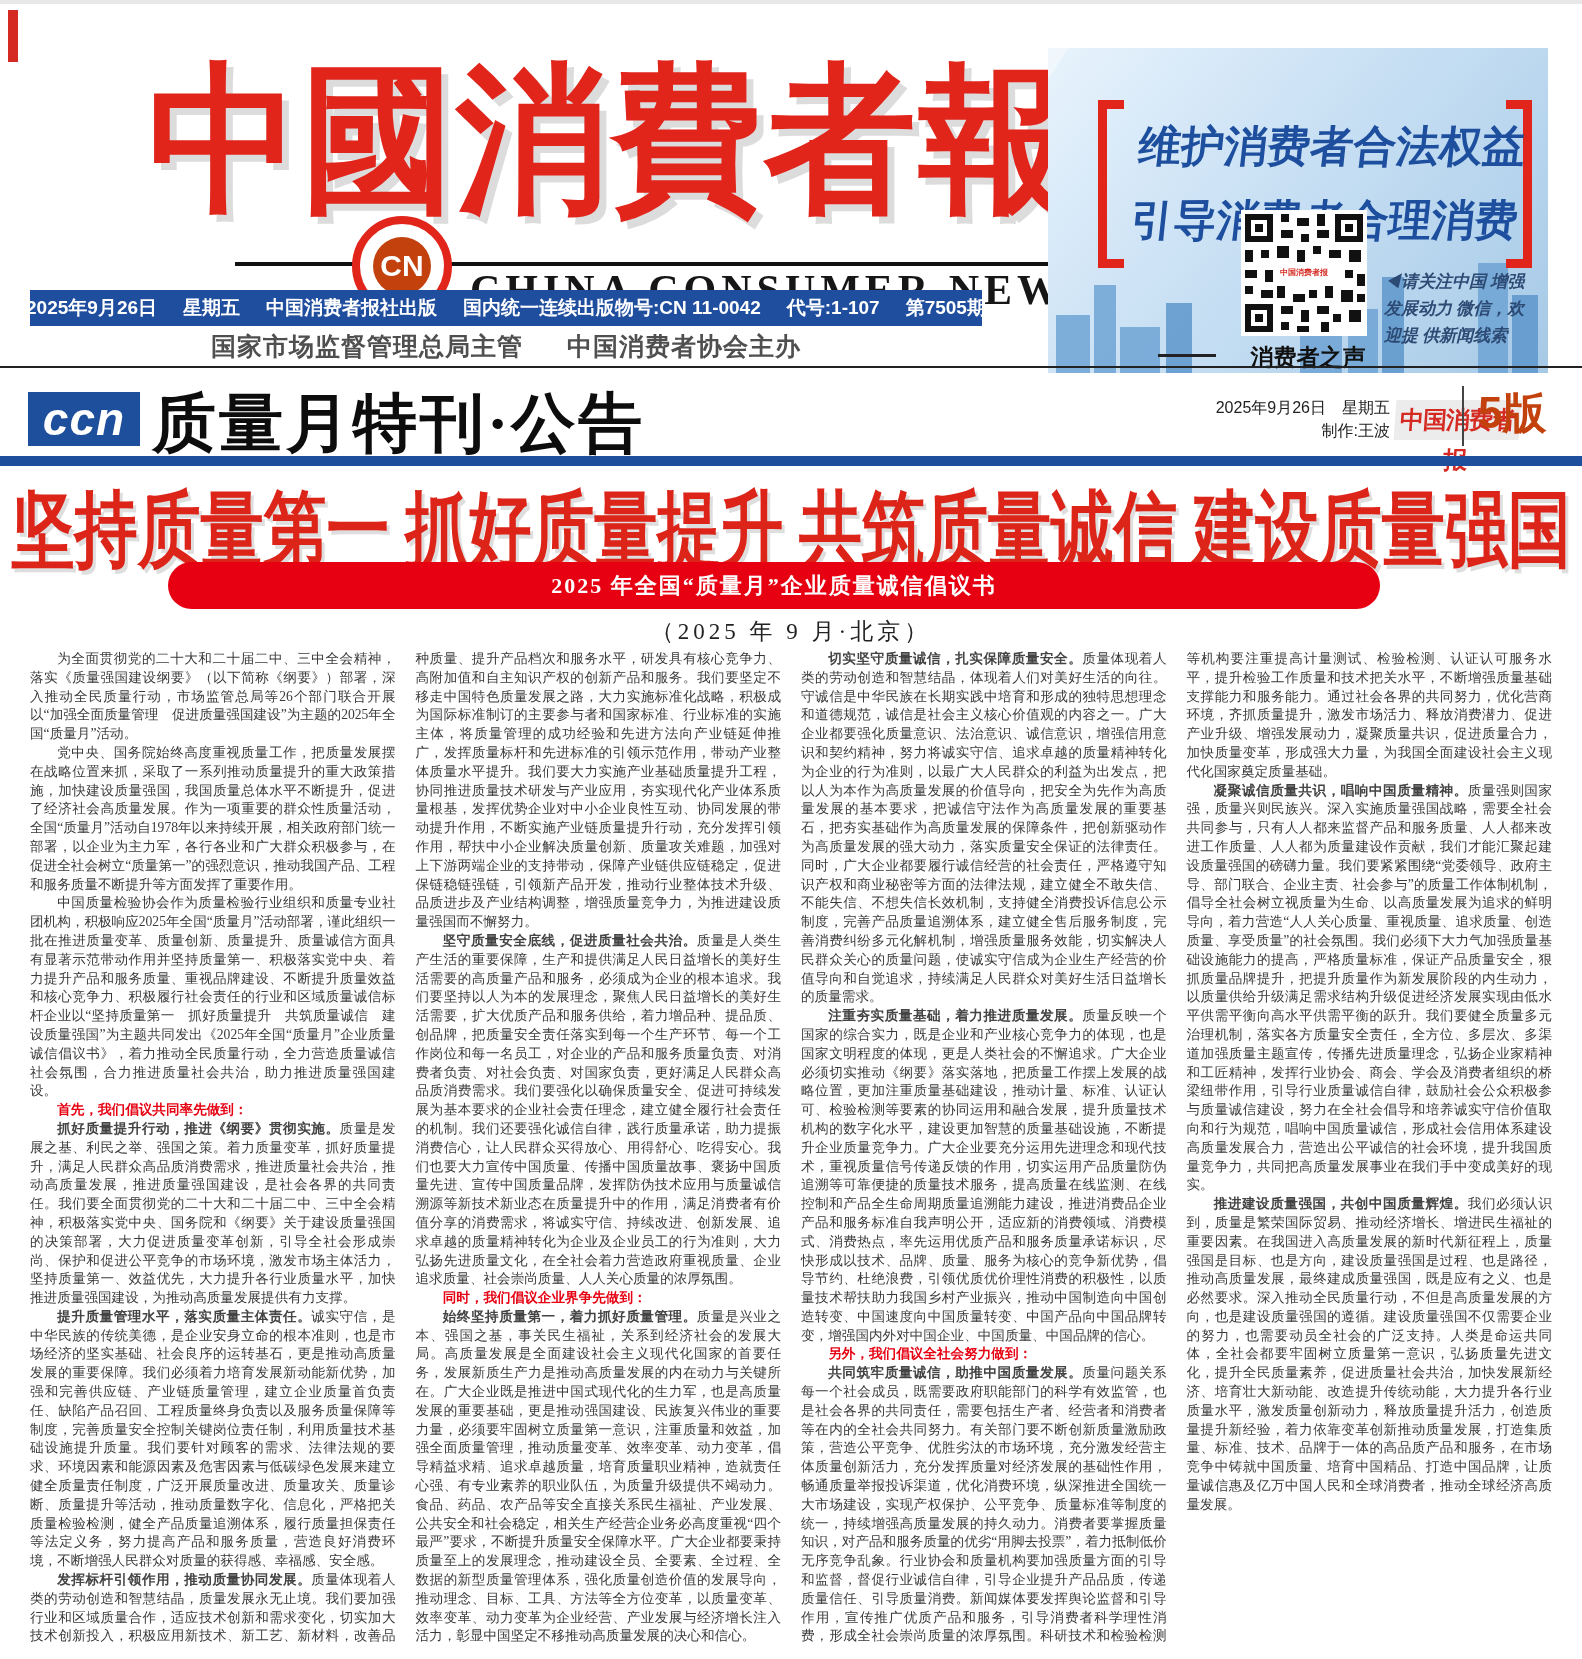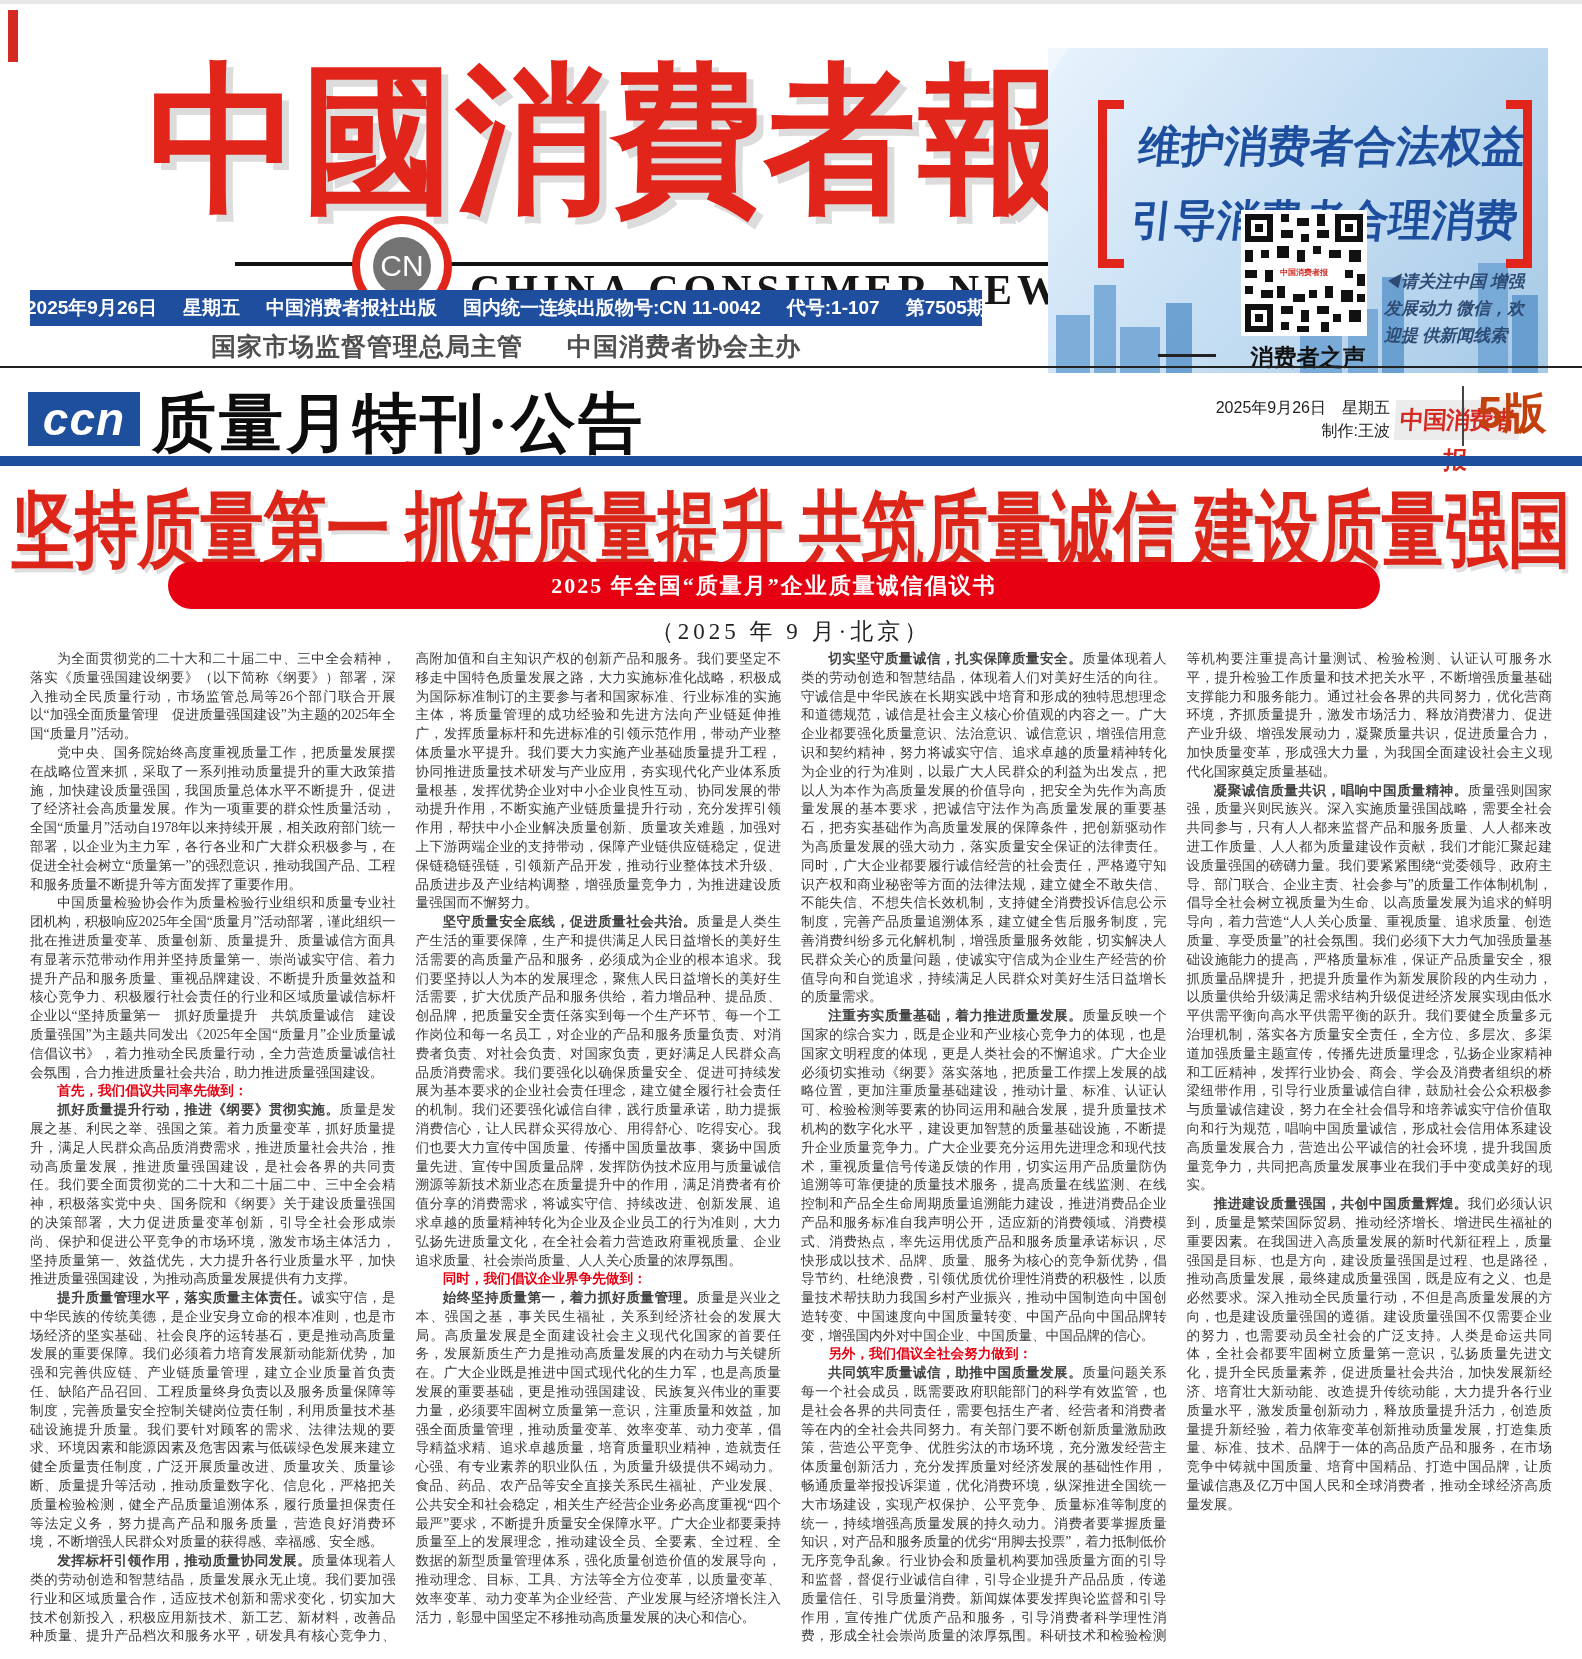--- a/index.html
+++ b/index.html
@@ -13,21 +13,21 @@
   
   .masthead-title{
     position:absolute; left:148px; top:18px; width:900px; height:230px;
     font-size:152px; font-weight:900; color:#e1251b; text-align:center;
     letter-spacing:2px; line-height:225px; white-space:nowrap;
     transform:scaleY(1.06); transform-origin:center top;
     text-shadow:7px 7px 0 rgba(140,140,140,0.30);
   }
   .masthead-rule{ position:absolute; left:235px; top:258px; width:1110px; height:4px; background:#111; }
   .ccn-logo{ position:absolute; left:352px; top:212px; width:100px; height:100px; border:8px solid #e1251b; border-radius:50%; background:#fff; display:flex; align-items:center; justify-content:center; }
-  .ccn-logo-inner{ width:58px; height:58px; border-radius:50%; background:#737373; color:#fff; display:flex; align-items:center; justify-content:center; font-family:"Liberation Sans",sans-serif; font-weight:normal; font-size:30px; }
+  .ccn-logo-inner{ width:58px; height:58px; border-radius:50%; background:#c2410c; color:#fff; display:flex; align-items:center; justify-content:center; font-family:"Liberation Sans",sans-serif; font-weight:bold; font-size:30px; }
   .masthead-english{
     position:absolute; left:470px; top:262px; width:760px;
     font-size:42px; font-weight:bold; color:#161616; letter-spacing:5px; white-space:nowrap;
     font-family:"Liberation Serif", serif;
   }
 
   
   .promo{ position:absolute; left:1048px; top:44px; width:500px; height:325px; overflow:hidden;
     background:linear-gradient(130deg,#e8f3fc 0%, #cfe4f6 35%, #b9d6ee 70%, #a6c9e6 100%); }
   .promo::before{ content:""; position:absolute; left:-80px; top:-40px; width:400px; height:400px;
@@ -213,21 +213,21 @@
   <div class="page-num">5版</div>
   <div class="blue-rule"></div>
 
   <div class="headline">坚持质量第一  抓好质量提升  共筑质量诚信  建设质量强国</div>
   <div class="banner">2025 年全国“质量月”企业质量诚信倡议书</div>
   <div class="dateline">（2025 年 9 月·北京）</div>
 
   <div class="body-cols">
       <p class="normal">为全面贯彻党的二十大和二十届二中、三中全会精神，落实《质量强国建设纲要》（以下简称《纲要》）部署，深入推动全民质量行动，市场监管总局等26个部门联合开展以“加强全面质量管理　促进质量强国建设”为主题的2025年全国“质量月”活动。</p>
       <p class="normal">党中央、国务院始终高度重视质量工作，把质量发展摆在战略位置来抓，采取了一系列推动质量提升的重大政策措施，加快建设质量强国，我国质量总体水平不断提升，促进了经济社会高质量发展。作为一项重要的群众性质量活动，全国“质量月”活动自1978年以来持续开展，相关政府部门统一部署，以企业为主力军，各行各业和广大群众积极参与，在促进全社会树立“质量第一”的强烈意识，推动我国产品、工程和服务质量不断提升等方面发挥了重要作用。</p>
-      <p class="normal">中国质量检验协会作为质量检验行业组织和质量专业社团机构，积极响应2025年全国“质量月”活动部署，谨此组织一批在推进质量变革、质量创新、质量提升、质量诚信方面具有显著示范带动作用并坚持质量第一、崇尚诚实守信、着力提升产品和服务质量、重视品牌建设、不断提升质量效益和核心竞争力、积极履行社会责任的行业和区域质量诚信标杆企业以“坚持质量第一　抓好质量提升　共筑质量诚信　建设质量强国”为主题共同发出《2025年全国“质量月”企业质量诚信倡议书》，着力推动全民质量行动，全力营造质量诚信社会氛围，合力推进质量社会共治，助力推进质量强国建设。</p>
+      <p class="normal">中国质量检验协会作为质量检验行业组织和质量专业社团机构，积极响应2025年全国“质量月”活动部署，谨此组织一批在推进质量变革、质量创新、质量提升、质量诚信方面具有显著示范带动作用并坚持质量第一、积极落实党中央、着力提升产品和服务质量、重视品牌建设、不断提升质量效益和核心竞争力、积极履行社会责任的行业和区域质量诚信标杆企业以“坚持质量第一　抓好质量提升　共筑质量诚信　建设质量强国”为主题共同发出《2025年全国“质量月”企业质量诚信倡议书》，着力推动全民质量行动，全力营造质量诚信社会氛围，合力推进质量社会共治，助力推进质量强国建设。</p>
       <p class="subhead">首先，我们倡议共同率先做到：</p>
       <p class="normal"><span class="lead">抓好质量提升行动，推进《纲要》贯彻实施。</span>质量是发展之基、利民之举、强国之策。着力质量变革，抓好质量提升，满足人民群众高品质消费需求，推进质量社会共治，推动高质量发展，推进质量强国建设，是社会各界的共同责任。我们要全面贯彻党的二十大和二十届二中、三中全会精神，积极落实党中央、国务院和《纲要》关于建设质量强国的决策部署，大力促进质量变革创新，引导全社会形成崇尚、保护和促进公平竞争的市场环境，激发市场主体活力，坚持质量第一、效益优先，大力提升各行业质量水平，加快推进质量强国建设，为推动高质量发展提供有力支撑。</p>
       <p class="normal"><span class="lead">提升质量管理水平，落实质量主体责任。</span>诚实守信，是中华民族的传统美德，是企业安身立命的根本准则，也是市场经济的坚实基础、社会良序的运转基石，更是推动高质量发展的重要保障。我们必须着力培育发展新动能新优势，加强和完善供应链、产业链质量管理，建立企业质量首负责任、缺陷产品召回、工程质量终身负责以及服务质量保障等制度，完善质量安全控制关键岗位责任制，利用质量技术基础设施提升质量。我们要针对顾客的需求、法律法规的要求、环境因素和能源因素及危害因素与低碳绿色发展来建立健全质量责任制度，广泛开展质量改进、质量攻关、质量诊断、质量提升等活动，推动质量数字化、信息化，严格把关质量检验检测，健全产品质量追溯体系，履行质量担保责任等法定义务，努力提高产品和服务质量，营造良好消费环境，不断增强人民群众对质量的获得感、幸福感、安全感。</p>
       <p class="normal"><span class="lead">发挥标杆引领作用，推动质量协同发展。</span>质量体现着人类的劳动创造和智慧结晶，质量发展永无止境。我们要加强行业和区域质量合作，适应技术创新和需求变化，切实加大技术创新投入，积极应用新技术、新工艺、新材料，改善品种质量、提升产品档次和服务水平，研发具有核心竞争力、高附加值和自主知识产权的创新产品和服务。我们要坚定不移走中国特色质量发展之路，大力实施标准化战略，积极成为国际标准制订的主要参与者和国家标准、行业标准的实施主体，将质量管理的成功经验和先进方法向产业链延伸推广，发挥质量标杆和先进标准的引领示范作用，带动产业整体质量水平提升。我们要大力实施产业基础质量提升工程，协同推进质量技术研发与产业应用，夯实现代化产业体系质量根基，发挥优势企业对中小企业良性互动、协同发展的带动提升作用，不断实施产业链质量提升行动，充分发挥引领作用，帮扶中小企业解决质量创新、质量攻关难题，加强对上下游两端企业的支持带动，保障产业链供应链稳定，促进保链稳链强链，引领新产品开发，推动行业整体技术升级、品质进步及产业结构调整，增强质量竞争力，为推进建设质量强国而不懈努力。</p>
       <p class="normal"><span class="lead">坚守质量安全底线，促进质量社会共治。</span>质量是人类生产生活的重要保障，生产和提供满足人民日益增长的美好生活需要的高质量产品和服务，必须成为企业的根本追求。我们要坚持以人为本的发展理念，聚焦人民日益增长的美好生活需要，扩大优质产品和服务供给，着力增品种、提品质、创品牌，把质量安全责任落实到每一个生产环节、每一个工作岗位和每一名员工，对企业的产品和服务质量负责、对消费者负责、对社会负责、对国家负责，更好满足人民群众高品质消费需求。我们要强化以确保质量安全、促进可持续发展为基本要求的企业社会责任理念，建立健全履行社会责任的机制。我们还要强化诚信自律，践行质量承诺，助力提振消费信心，让人民群众买得放心、用得舒心、吃得安心。我们也要大力宣传中国质量、传播中国质量故事、褒扬中国质量先进、宣传中国质量品牌，发挥防伪技术应用与质量诚信溯源等新技术新业态在质量提升中的作用，满足消费者有价值分享的消费需求，将诚实守信、持续改进、创新发展、追求卓越的质量精神转化为企业及企业员工的行为准则，大力弘扬先进质量文化，在全社会着力营造政府重视质量、企业追求质量、社会崇尚质量、人人关心质量的浓厚氛围。</p>
       <p class="subhead">同时，我们倡议企业界争先做到：</p>
       <p class="normal"><span class="lead">始终坚持质量第一，着力抓好质量管理。</span>质量是兴业之本、强国之基，事关民生福祉，关系到经济社会的发展大局。高质量发展是全面建设社会主义现代化国家的首要任务，发展新质生产力是推动高质量发展的内在动力与关键所在。广大企业既是推进中国式现代化的生力军，也是高质量发展的重要基础，更是推动强国建设、民族复兴伟业的重要力量，必须要牢固树立质量第一意识，注重质量和效益，加强全面质量管理，推动质量变革、效率变革、动力变革，倡导精益求精、追求卓越质量，培育质量职业精神，造就责任心强、有专业素养的职业队伍，为质量升级提供不竭动力。食品、药品、农产品等安全直接关系民生福祉、产业发展、公共安全和社会稳定，相关生产经营企业务必高度重视“四个最严”要求，不断提升质量安全保障水平。广大企业都要秉持质量至上的发展理念，推动建设全员、全要素、全过程、全数据的新型质量管理体系，强化质量创造价值的发展导向，推动理念、目标、工具、方法等全方位变革，以质量变革、效率变革、动力变革为企业经营、产业发展与经济增长注入活力，彰显中国坚定不移推动高质量发展的决心和信心。</p>
       <p class="normal"><span class="lead">切实坚守质量诚信，扎实保障质量安全。</span>质量体现着人类的劳动创造和智慧结晶，体现着人们对美好生活的向往。守诚信是中华民族在长期实践中培育和形成的独特思想理念和道德规范，诚信是社会主义核心价值观的内容之一。广大企业都要强化质量意识、法治意识、诚信意识，增强信用意识和契约精神，努力将诚实守信、追求卓越的质量精神转化为企业的行为准则，以最广大人民群众的利益为出发点，把以人为本作为高质量发展的价值导向，把安全为先作为高质量发展的基本要求，把诚信守法作为高质量发展的重要基石，把夯实基础作为高质量发展的保障条件，把创新驱动作为高质量发展的强大动力，落实质量安全保证的法律责任。同时，广大企业都要履行诚信经营的社会责任，严格遵守知识产权和商业秘密等方面的法律法规，建立健全不敢失信、不能失信、不想失信长效机制，支持健全消费投诉信息公示制度，完善产品质量追溯体系，建立健全售后服务制度，完善消费纠纷多元化解机制，增强质量服务效能，切实解决人民群众关心的质量问题，使诚实守信成为企业生产经营的价值导向和自觉追求，持续满足人民群众对美好生活日益增长的质量需求。</p>
       <p class="normal"><span class="lead">注重夯实质量基础，着力推进质量发展。</span>质量反映一个国家的综合实力，既是企业和产业核心竞争力的体现，也是国家文明程度的体现，更是人类社会的不懈追求。广大企业必须切实推动《纲要》落实落地，把质量工作摆上发展的战略位置，更加注重质量基础建设，推动计量、标准、认证认可、检验检测等要素的协同运用和融合发展，提升质量技术机构的数字化水平，建设更加智慧的质量基础设施，不断提升企业质量竞争力。广大企业要充分运用先进理念和现代技术，重视质量信号传递反馈的作用，切实运用产品质量防伪追溯等可靠便捷的质量技术服务，提高质量在线监测、在线控制和产品全生命周期质量追溯能力建设，推进消费品企业产品和服务标准自我声明公开，适应新的消费领域、消费模式、消费热点，率先运用优质产品和服务质量承诺标识，尽快形成以技术、品牌、质量、服务为核心的竞争新优势，倡导节约、杜绝浪费，引领优质优价理性消费的积极性，以质量技术帮扶助力我国乡村产业振兴，推动中国制造向中国创造转变、中国速度向中国质量转变、中国产品向中国品牌转变，增强国内外对中国企业、中国质量、中国品牌的信心。</p>
       <p class="subhead">另外，我们倡议全社会努力做到：</p>

